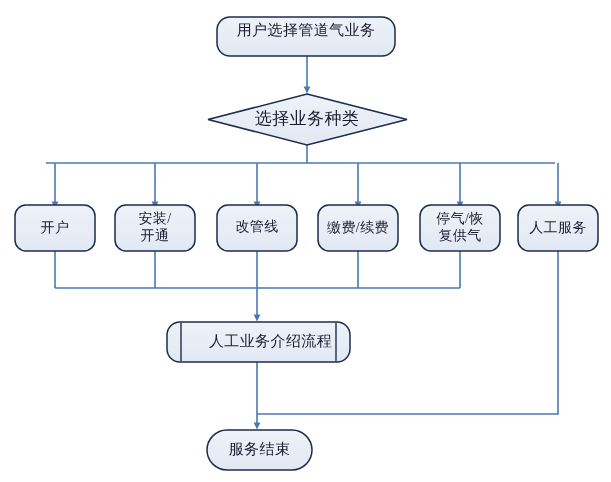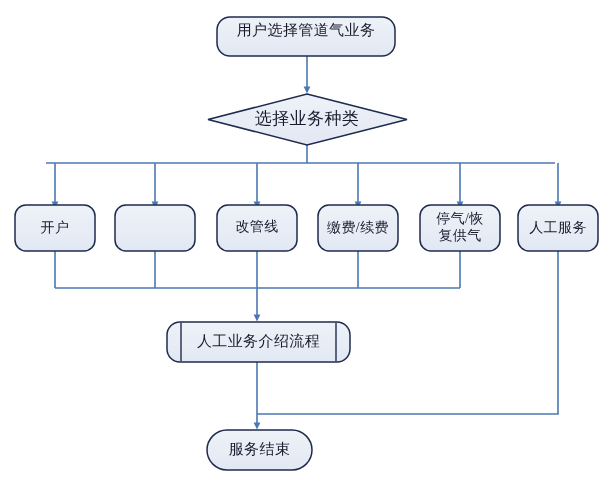--- a/index.html
+++ b/index.html
@@ -105,23 +105,25 @@
     </g>
 
     <rect x="207" y="430" width="105" height="40" rx="20" ry="20" fill="url(#nodeFill)" stroke="#1f2b4d" stroke-width="1.5"></rect>
   </svg>
 
   <div class="node-label label-start" style="left:217px; top:17px; width:178px; height:27px;">用户选择管道气业务</div>
 
   <div class="node-label label-decision" style="left:232px; top:100px; width:150px; height:39px;">选择业务种类</div>
 
   <div class="node-label label-branch" style="left:15px; top:205px; width:80px; height:46px;">开户</div>
+  <div class="node-label label-branch" style="left:115px; top:205px; width:80px; height:46px;">安装/
+开通</div>
   <div class="node-label label-branch" style="left:217px; top:204px; width:80px; height:46px;">改管线</div>
   <div class="node-label label-branch" style="left:318px; top:205px; width:80px; height:46px;">缴费/续费</div>
   <div class="node-label label-branch" style="left:420px; top:205px; width:80px; height:46px;">停气/恢
 复供气</div>
   <div class="node-label label-branch" style="left:518px; top:205px; width:80px; height:46px;">人工服务</div>
 
-  <div class="node-label label-process" style="left:181px; top:322px; width:155px; height:40px;">人工业务介绍流程</div>
+  <div class="node-label label-process" style="left:181px; top:322px; width:155px; height:40px;padding-left:12px;">人工业务介绍流程</div>
 
   <div class="node-label label-end" style="left:207px; top:430px; width:105px; height:40px;text-align:right;">服务结束</div>
 
 </div>
 
 </body></html>

